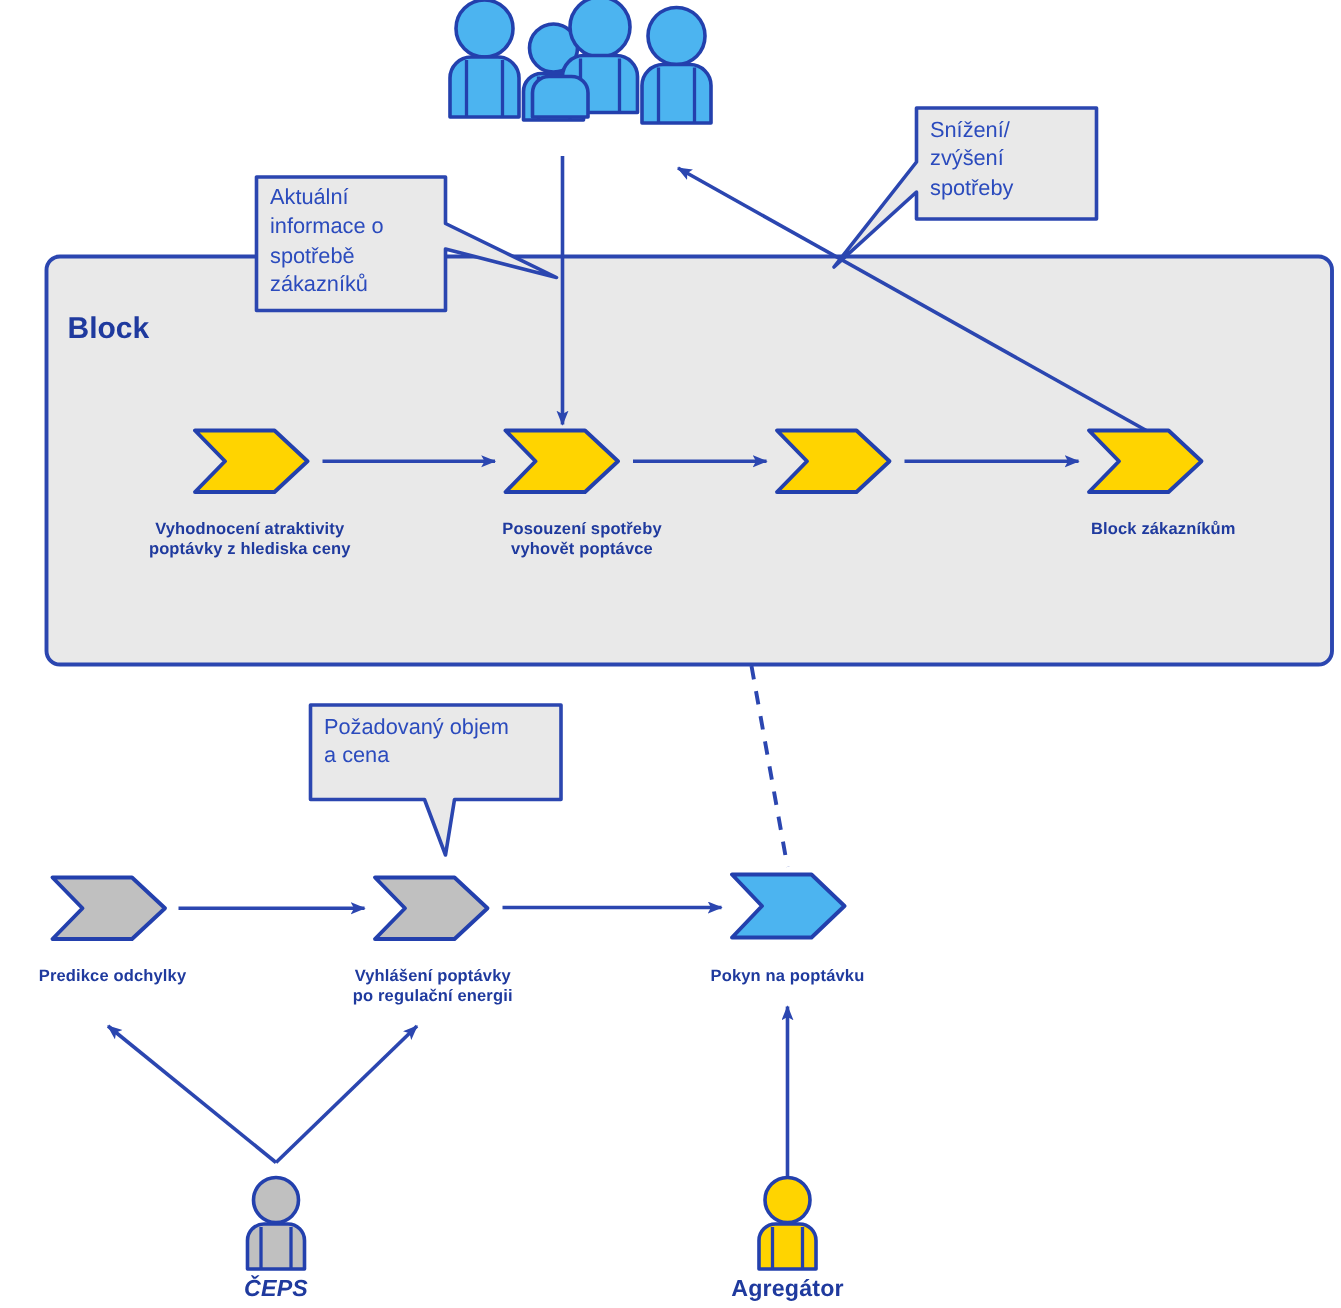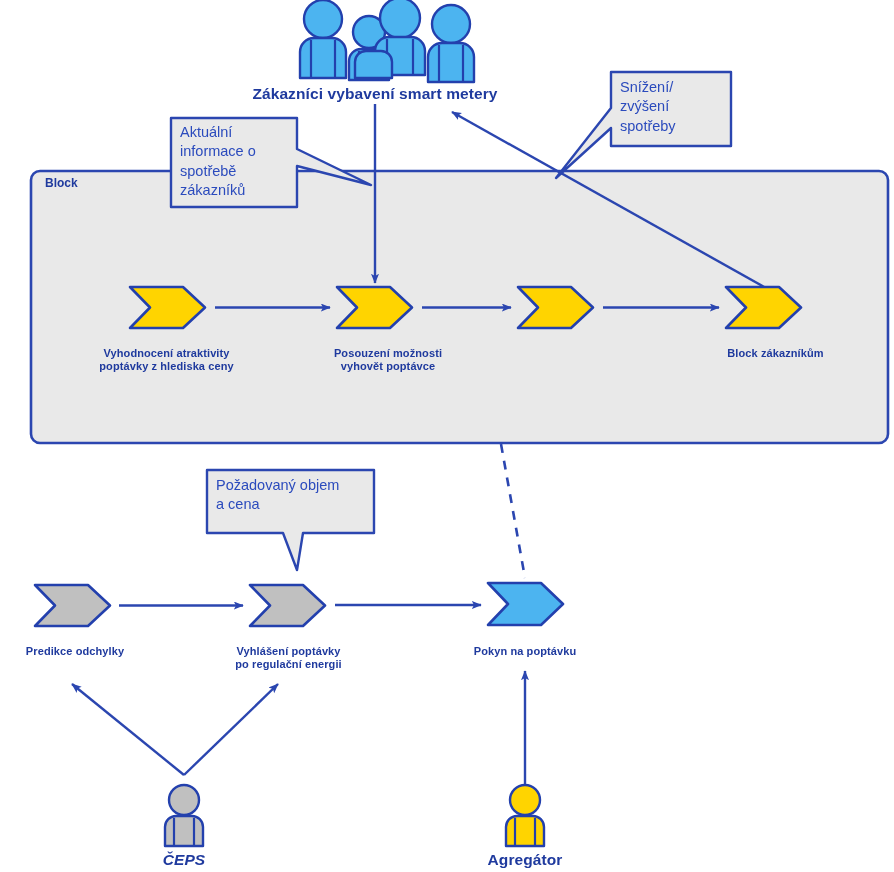--- a/index.html
+++ b/index.html
@@ -10,21 +10,21 @@
   #stage{position:absolute;left:0;top:0;width:894px;height:872px;}
   svg#canvas{position:absolute;left:0;top:0;width:894px;height:872px;}
 
   .lbl{
     position:absolute;color:#1f3a9e;font-weight:bold;
     text-align:center;line-height:1.18;letter-spacing:0.1px;
   }
   .lbl.s15{font-size:11px;}
   .lbl.s16{font-size:15.5px;}
   .blocktitle{
-    position:absolute;color:#1f3a9e;font-weight:bold;font-size:12px;
+    position:absolute;color:#1f3a9e;font-weight:bold;font-size:20px;margin-top:32px;
   }
   .callout-text{
     position:absolute;color:#2b4bbd;font-size:14.5px;font-weight:normal;
     line-height:1.33;white-space:pre-line;
   }
 </style>
 </head>
 <body>
 
 <div id="stage">
@@ -133,40 +133,39 @@
     </g>
 
     <g>
       <circle cx="525" cy="800" r="15" fill="#ffd400" stroke="#2340ad" stroke-width="2.4"></circle>
       <path d="M506,846 L506,827 a11,11 0 0 1 11,-11 l16,0 a11,11 0 0 1 11,11 l0,19 Z" fill="#ffd400" stroke="#2340ad" stroke-width="2.4" stroke-linejoin="round"></path>
       <line x1="515" y1="818" x2="515" y2="846" stroke="#2340ad" stroke-width="2.2"></line>
       <line x1="535" y1="818" x2="535" y2="846" stroke="#2340ad" stroke-width="2.2"></line>
     </g>
   </svg>
 
-  <div class="lbl s16" style="left:225px;top:85px;width:300px;">Zákazníci vybavení smart metery</div>
 
   <div class="blocktitle" style="left:45px;top:176px;">Block</div>
 
   <div class="callout-text" style="left:180px;top:123px;width:115px;">Aktuální
 informace o
 spotřebě
 zákazníků</div>
 
   <div class="callout-text" style="left:620px;top:78px;width:110px;">Snížení/
 zvýšení
 spotřeby</div>
 
   <div class="callout-text" style="left:216px;top:476px;width:160px;">Požadovaný objem
 a cena</div>
 
   <div class="lbl s15" style="left:29px;top:347px;width:275px;white-space:pre-line;">Vyhodnocení atraktivity
 poptávky z hlediska ceny</div>
 
-  <div class="lbl s15" style="left:288px;top:347px;width:200px;white-space:pre-line;">Posouzení možnosti
+  <div class="lbl s15" style="left:288px;top:347px;width:200px;white-space:pre-line;">Posouzení spotřeby
 vyhovět poptávce</div>
 
 
   <div class="lbl s15" style="left:668px;top:347px;width:215px;white-space:pre-line;">Block zákazníkům</div>
 
   <div class="lbl s15" style="left:-15px;top:645px;width:180px;white-space:pre-line;">Predikce odchylky</div>
 
   <div class="lbl s15" style="left:196px;top:645px;width:185px;white-space:pre-line;">Vyhlášení poptávky
 po regulační energii</div>
 

